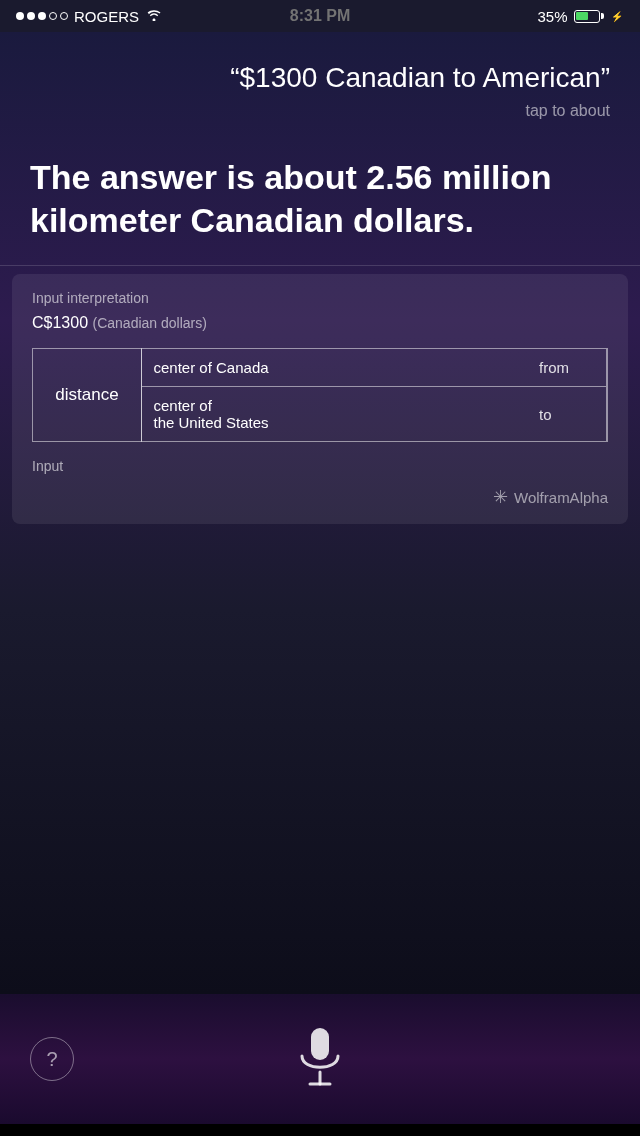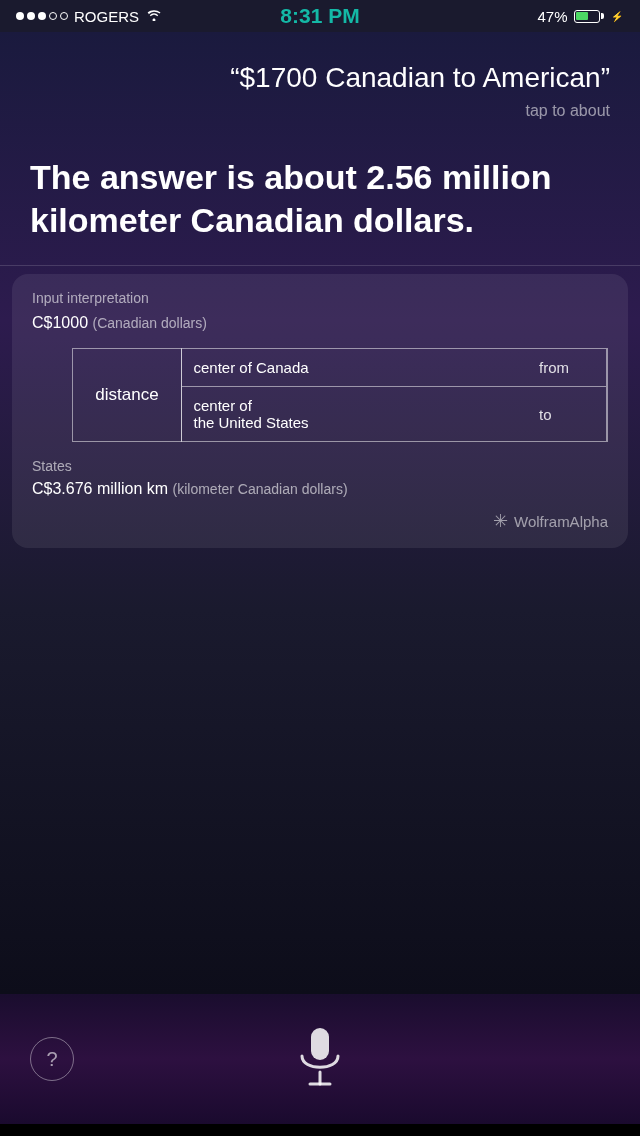--- a/index.html
+++ b/index.html
@@ -56,22 +56,22 @@
       font-size: 15px;
       font-weight: 500;
     }
 
     .wifi-icon {
       color: white;
       font-size: 14px;
     }
 
     .status-center {
-      color: #14b8a6;
-      font-size: 21px;
+      color: #737373;
+      font-size: 16px;
       font-weight: 600;
       position: absolute;
       left: 50%;
       transform: translateX(-50%);
     }
 
     .status-right {
       display: flex;
       align-items: center;
       gap: 6px;
@@ -166,21 +166,21 @@
     
     .divider {
       height: 1px;
       background: rgba(255,255,255,0.15);
       margin: 0 0;
     }
 
     
     #card-section {
       background: rgba(255,255,255,0.08);
-      border-radius: 16px;
+      border-radius: 8px;
       margin: 8px 12px;
       padding: 16px 20px;
     }
 
     .card-label {
       color: rgba(255,255,255,0.6);
       font-size: 14px;
       font-weight: 400;
       margin-bottom: 8px;
       text-transform: none;
@@ -210,21 +210,20 @@
       border: 1.5px solid rgba(255,255,255,0.5);
       color: white;
       font-size: 17px;
       font-weight: 400;
       padding: 10px 14px;
       display: flex;
       align-items: center;
       justify-content: center;
       min-width: 110px;
       white-space: nowrap;
-      margin-left: 40px;
     }
 
     .table-right {
       display: flex;
       flex-direction: column;
       flex: 1;
       border: 1.5px solid rgba(255,255,255,0.5);
       margin-left: -1.5px;
     }
 
@@ -345,72 +344,68 @@
     </div>
     <span class="carrier-text">ROGERS</span>
     <span class="wifi-icon">
       <svg width="18" height="13" viewBox="0 0 18 13" fill="white">
         <path d="M9 10.5c.83 0 1.5.67 1.5 1.5S9.83 13.5 9 13.5 7.5 12.83 7.5 12 8.17 10.5 9 10.5zm-3.18-2.18C6.9 7.24 7.93 6.75 9 6.75s2.1.49 3.18 1.57l1.06-1.06A5.97 5.97 0 0 0 9 5.25a5.97 5.97 0 0 0-4.24 2.01l1.06 1.06zm-2.13-2.13A8.95 8.95 0 0 1 9 3.75c2.07 0 3.96.7 5.46 1.87l1.07-1.07A10.44 10.44 0 0 0 9 2.25c-2.4 0-4.62.81-6.38 2.16L3.69 5.7v.49z"></path>
       </svg>
     </span>
   </div>
   <div class="status-center">8:31 PM</div>
   <div class="status-right">
-    <span class="battery-pct">47%</span>
+    <span class="battery-pct">35%</span>
     <div class="battery-icon">
       <div class="battery-body">
         <div class="battery-fill"></div>
       </div>
       <div class="battery-tip"></div>
     </div>
     <span class="lightning">⚡</span>
   </div>
 </div>
 
 <div id="main">
 
   <div id="query-section">
-    <div id="query-text">“$1700 Canadian to American”</div>
+    <div id="query-text">“$1300 Canadian to American”</div>
     <div id="tap-to-edit">tap to about</div>
   </div>
 
   <div id="answer-section">
     <div id="answer-text">The answer is about 2.56 million kilometer Canadian dollars.</div>
   </div>
 
   <div class="divider"></div>
 
   <div id="card-section">
 
     <div class="card-label">Input interpretation</div>
     <div class="card-value">
-      <span>C$1000</span>
+      <span>C$1300</span>
       <span class="parens"> </span>
       <span class="parens">(Canadian dollars)</span>
     </div>
 
     <div class="distance-table-wrapper">
       <div class="distance-box">distance</div>
       <div class="table-right">
         <div class="table-row">
           <div class="table-cell value-cell">center of Canada</div>
           <div class="table-cell label-cell">from</div>
         </div>
         <div class="table-row">
           <div class="table-cell value-cell">center of<br>the United States</div>
           <div class="table-cell label-cell">to</div>
         </div>
       </div>
     </div>
 
-    <div class="result-label">States</div>
-    <div class="result-value">
-      <span>C$3.676 million km</span>
-      <span class="parens">(kilometer Canadian dollars)</span>
-    </div>
+    <div class="result-label">Input</div>
 
     <div class="wolfram-branding">
       <span class="wolfram-asterisk">✳</span>
       <span>WolframAlpha</span>
     </div>
 
   </div>
 
 </div>
 

